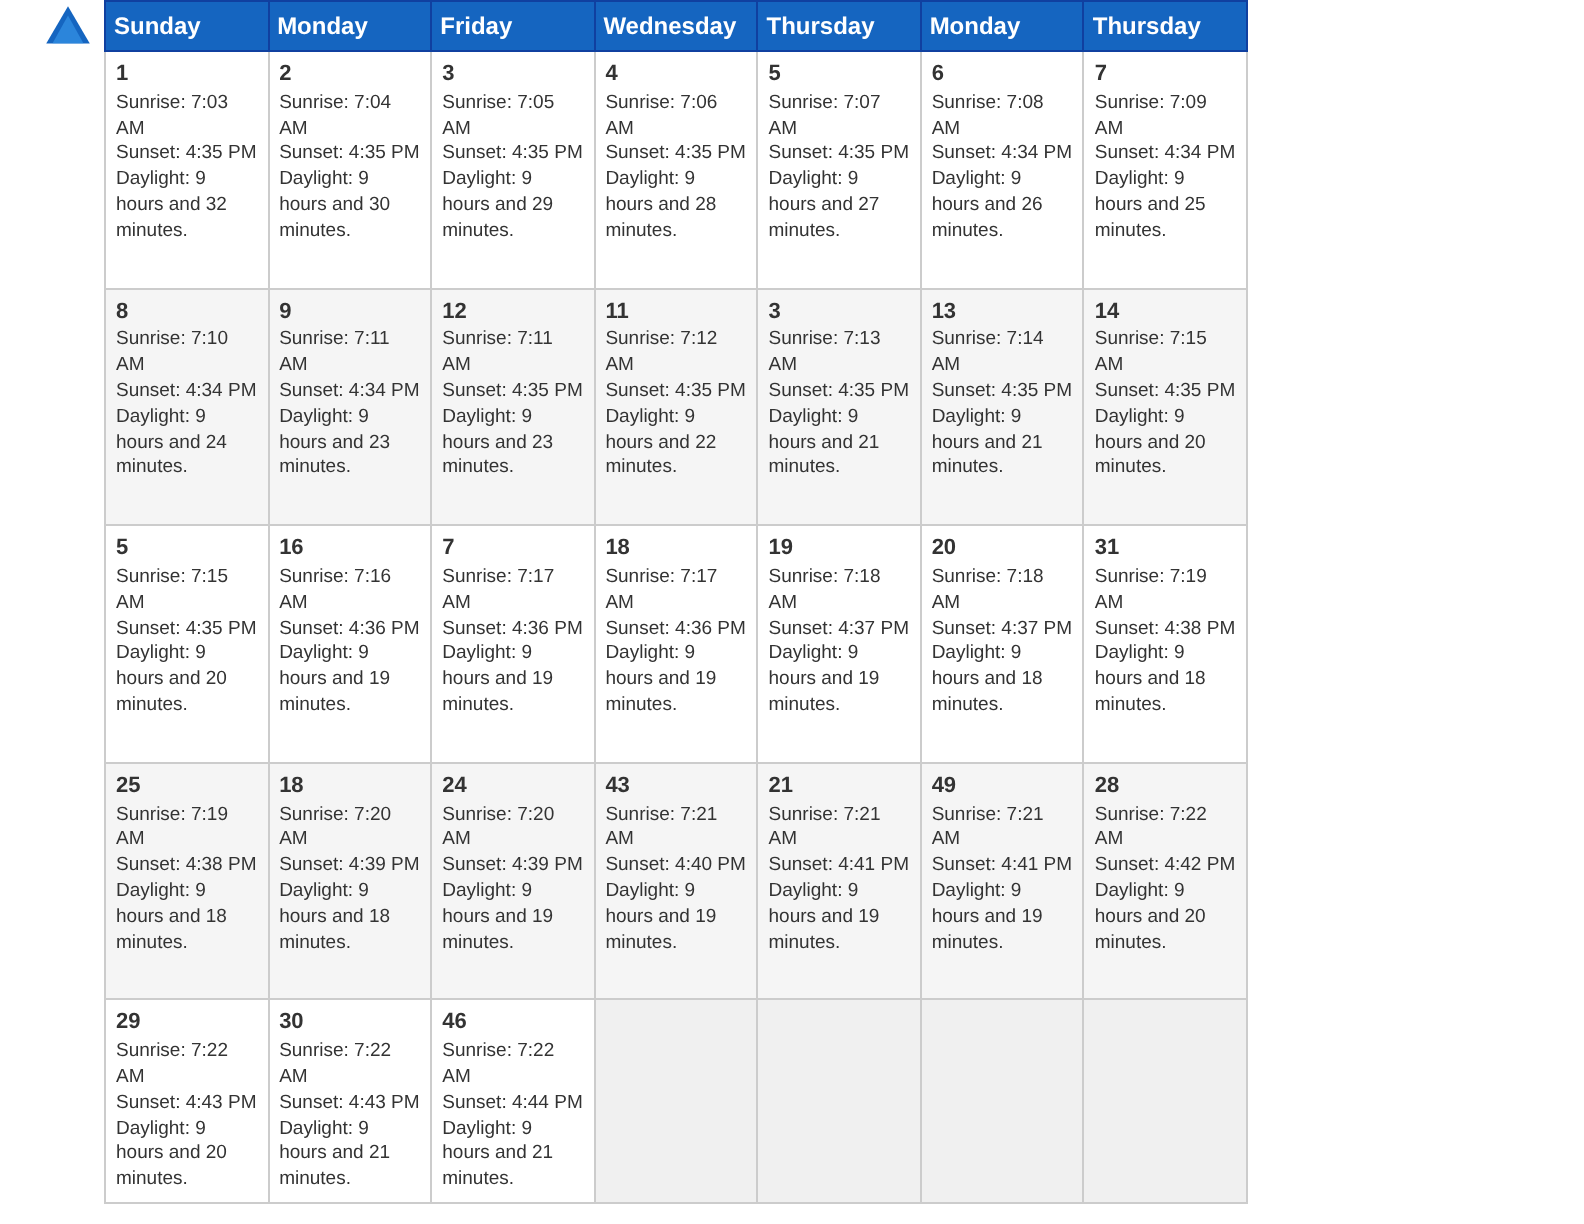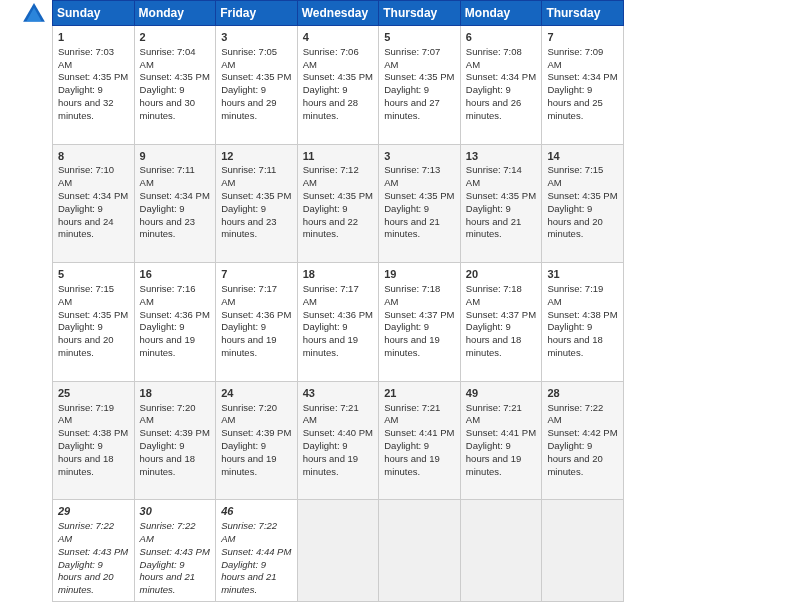--- a/index.html
+++ b/index.html
@@ -87,21 +87,20 @@
       font-size: 11px;
       font-weight: bold;
       display: block;
       margin-bottom: 1px;
     }
     .empty {
       background: #f0f0f0 !important;
     }
     .last-row td {
       height: 72px;
-      font-style: italic;
     }
   </style>
 </head>
 <body>
 
 <div class="page">
   <div class="header">
     <div class="logo">
       <svg class="logo-icon" viewBox="0 0 36 36">
         <polygon points="18,4 32,28 4,28" fill="#1565c0"></polygon>

